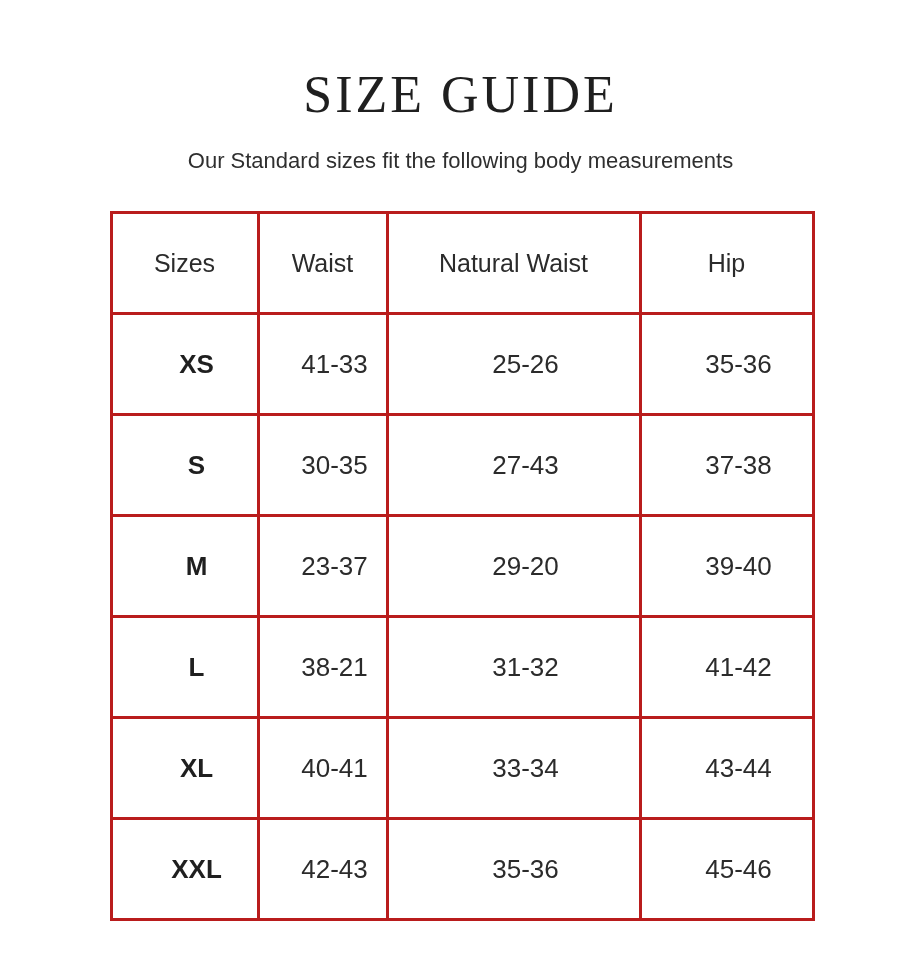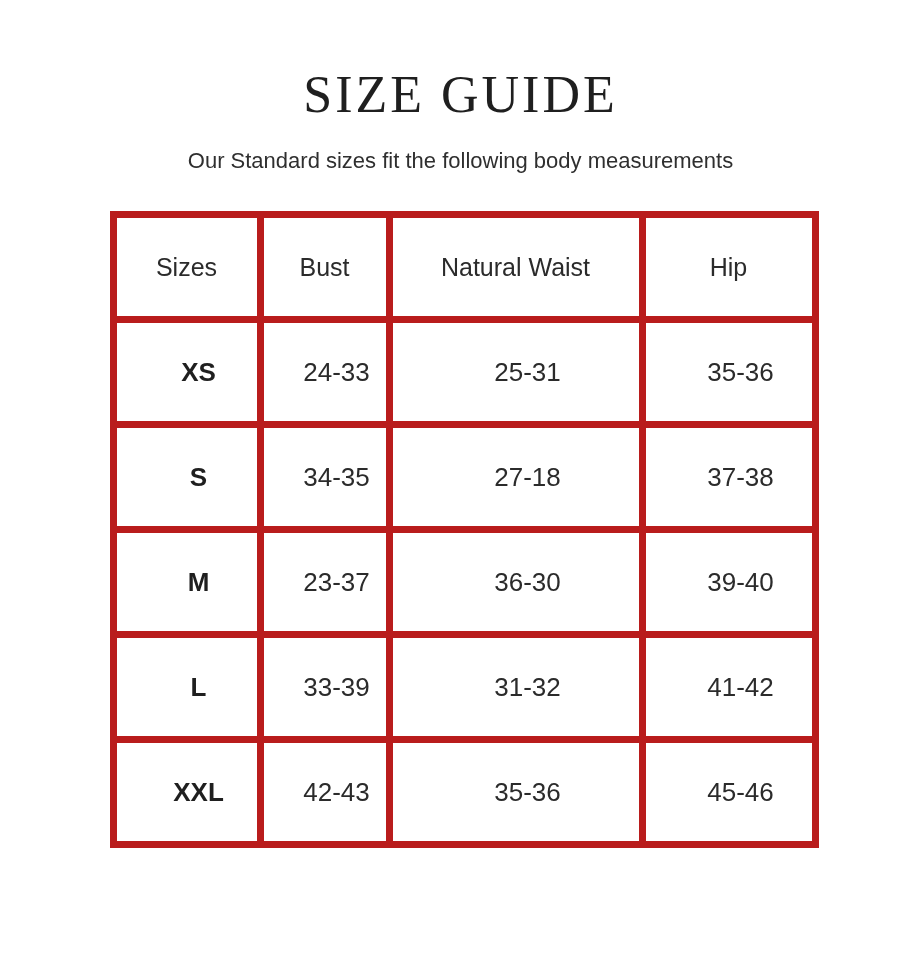--- a/index.html
+++ b/index.html
@@ -46,21 +46,21 @@
   .table-wrap {
     margin: 34px auto 0 auto;
     width: 702px;
   }
   table.size-table {
     border-collapse: collapse;
     width: 100%;
     table-layout: fixed;
   }
   table.size-table td, table.size-table th {
-    border: 7px solid #b91c1c;
+    border: 3px solid #b91c1c;
     text-align: center;
     vertical-align: middle;
     font-weight: 400;
     padding: 0;
   }
   table.size-table thead th {
     height: 98px;
     font-size: 25px;
     color: #2b2b2b;
     font-weight: 400;
@@ -96,49 +96,55 @@
     <table class="size-table">
       <colgroup>
         <col class="c-size">
         <col class="c-bust">
         <col class="c-waist">
         <col class="c-hip">
       </colgroup>
       <thead>
         <tr>
           <th>Sizes</th>
-          <th>Bust</th>
+          <th>Waist</th>
           <th>Natural Waist</th>
           <th>Hip</th>
         </tr>
       </thead>
       <tbody>
         <tr>
           <td class="size-cell">XS</td>
-          <td>24-33</td>
-          <td>25-31</td>
+          <td>41-33</td>
+          <td>25-26</td>
           <td>35-36</td>
         </tr>
         <tr>
           <td class="size-cell">S</td>
-          <td>34-35</td>
-          <td>27-18</td>
+          <td>30-35</td>
+          <td>27-43</td>
           <td>37-38</td>
         </tr>
         <tr>
           <td class="size-cell">M</td>
           <td>23-37</td>
-          <td>36-30</td>
+          <td>29-20</td>
           <td>39-40</td>
         </tr>
         <tr>
           <td class="size-cell">L</td>
-          <td>33-39</td>
+          <td>38-21</td>
           <td>31-32</td>
           <td>41-42</td>
+        </tr>
+        <tr>
+          <td class="size-cell">XL</td>
+          <td>40-41</td>
+          <td>33-34</td>
+          <td>43-44</td>
         </tr>
         <tr>
           <td class="size-cell">XXL</td>
           <td>42-43</td>
           <td>35-36</td>
           <td>45-46</td>
         </tr>
       </tbody>
     </table>
   </div>

